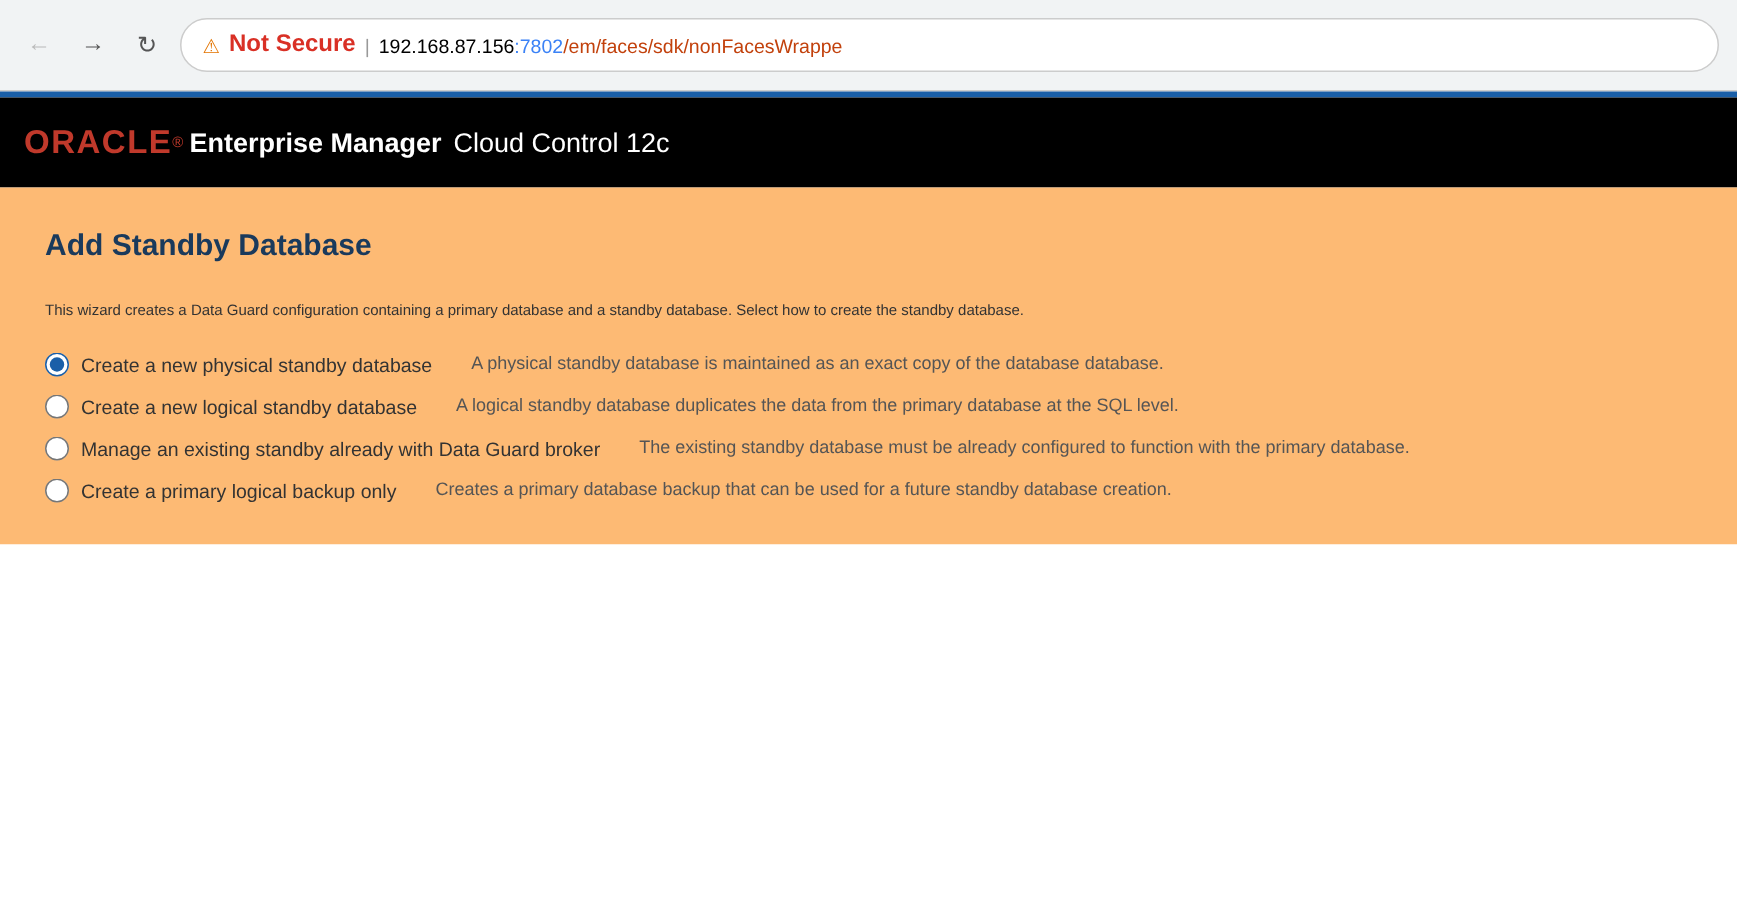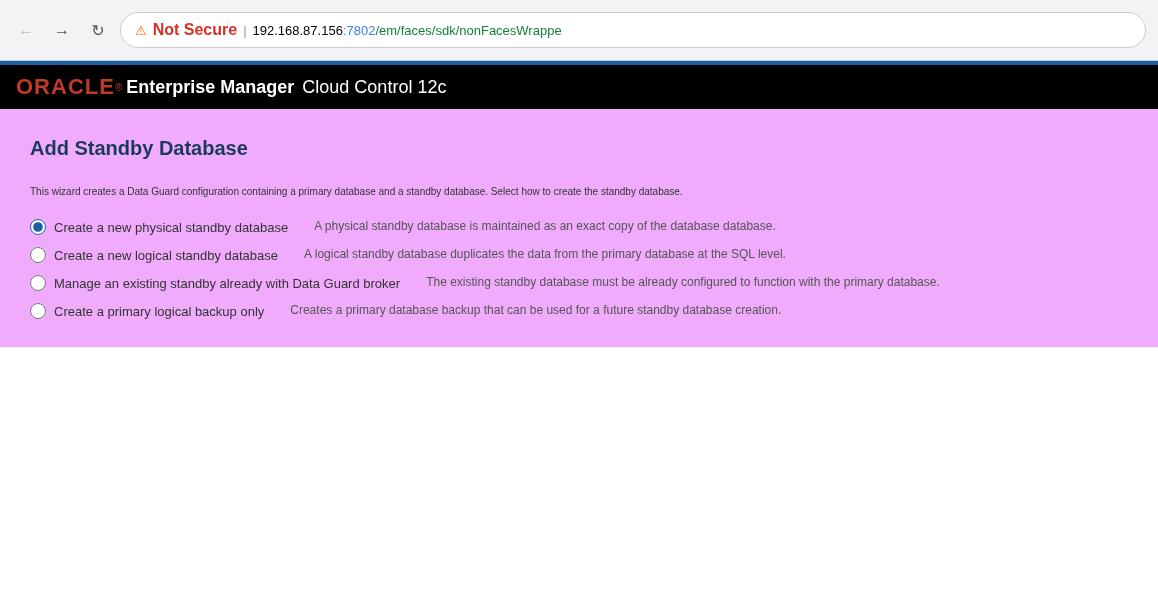--- a/index.html
+++ b/index.html
@@ -51,33 +51,33 @@
     .address-separator {
       color: #999;
       font-size: 13px;
     }
     .address-url {
       font-size: 13px;
       color: #333;
     }
     .address-url .host { color: #000; }
     .address-url .port { color: #3b82f6; }
-    .address-url .path { color: #15803d; }
+    .address-url .path { color: #c2410c; }
 
     
     .accent-line {
       height: 4px;
       background: #1a5fa8;
     }
 
     
     .oracle-header {
       background: #000;
       padding: 0 16px;
-      height: 44px;
+      height: 60px;
       display: flex;
       align-items: center;
       gap: 0;
     }
     .oracle-logo {
       display: flex;
       align-items: center;
       gap: 0;
     }
     .oracle-text {
@@ -101,21 +101,21 @@
     .header-cc {
       font-size: 18px;
       color: #fff;
       margin-left: 8px;
       font-weight: normal;
     }
 
     
     .main-content {
       padding: 28px 30px;
-      background: #f0abfc;
+      background: #fdba74;
     }
     .page-title {
       font-size: 20px;
       font-weight: bold;
       color: #1a3a5c;
       margin-bottom: 24px;
     }
     .description {
       font-size: 10px;
       color: #333;

